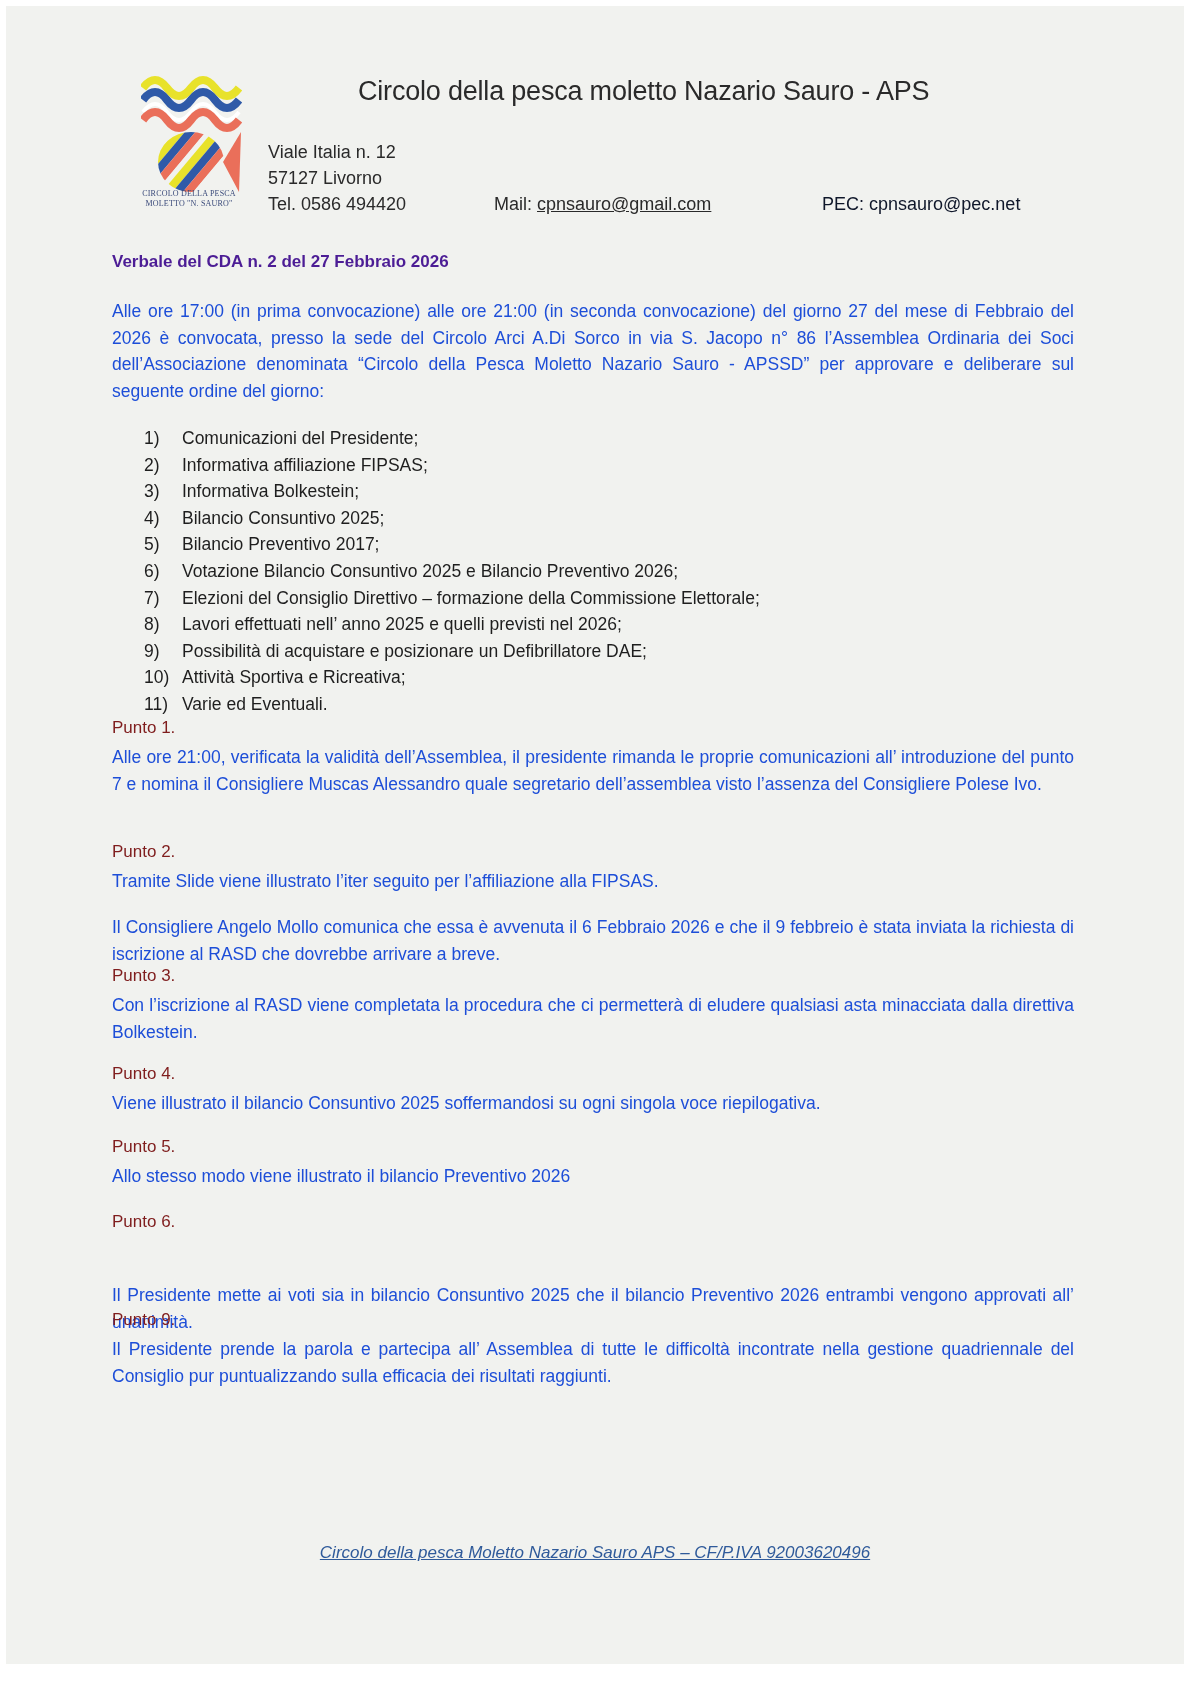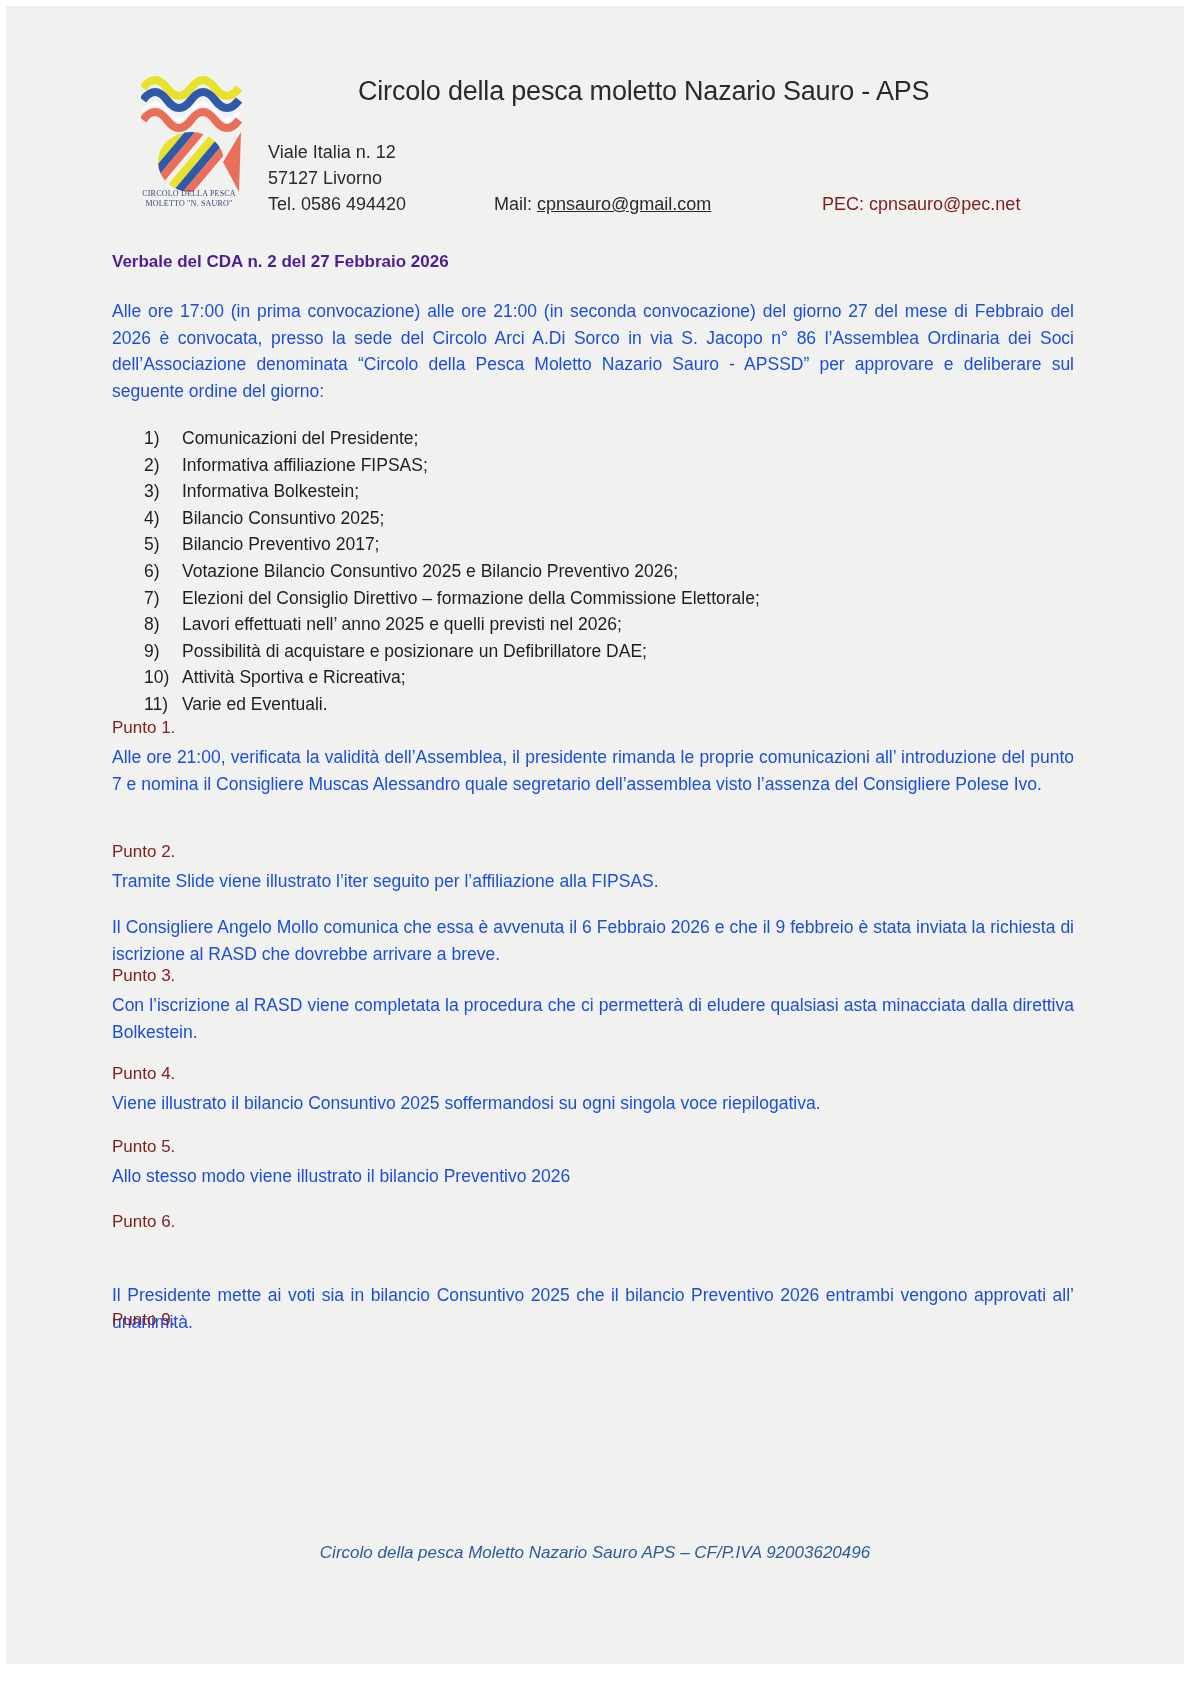--- a/index.html
+++ b/index.html
@@ -20,39 +20,39 @@
     .org-title {
       position: absolute; left: 352px; top: 70px;
       font-size: 27px; color: #2a2a2a; white-space: nowrap; letter-spacing: -0.2px;
     }
     .addr { position: absolute; left: 262px; font-size: 18px; color: #2a2a2a; white-space: nowrap; }
     .addr1 { top: 136px; }
     .addr2 { top: 162px; }
     .addr3 { top: 188px; }
     .mail { position: absolute; left: 488px; top: 188px; font-size: 18px; color: #2a2a2a; white-space: nowrap; }
     .mail a { color: #2a2a2a; text-decoration: underline; }
-    .pec { position: absolute; left: 816px; top: 188px; font-size: 18px; color: #7f1d1d; white-space: nowrap; }
+    .pec { position: absolute; left: 816px; top: 188px; font-size: 18px; color: #0f172a; white-space: nowrap; }
 
     .doc-title {
       position: absolute; left: 106px; top: 246px;
       font-size: 17px; font-weight: bold; color: #4c1d95; white-space: nowrap;
     }
     .body-text {
       position: absolute; left: 106px; width: 962px;
       font-size: 17.5px; line-height: 26.5px; text-align: justify; color: #1d4ed8;
     }
     .intro { top: 292px; }
     .agenda { position: absolute; left: 138px; top: 419px; margin: 0; padding: 0; list-style: none;
       font-size: 17.5px; line-height: 26.6px; color: #1e1e1e; }
     .agenda li { display: flex; white-space: nowrap; }
     .agenda .num { display: inline-block; width: 38px; }
     .punto-title { position: absolute; left: 106px; font-size: 17px; color: #7f1d1d; white-space: nowrap; }
     .footer {
       position: absolute; left: 0; width: 1178px; top: 1537px; text-align: center;
-      font-style: italic; font-size: 17px; color: #2f5a9a;
+      font-style: italic; font-size: 17px; color: #2f5a9a; text-decoration: underline;
     }
   </style>
 </head>
 <body>
 
 <div class="paper">
 
   <div class="logo">
     <svg width="115" height="120" viewBox="0 0 115 120">
 
@@ -161,15 +161,16 @@
   <div class="punto-title" style="top:1058px">Punto 4.</div>
   <div class="body-text" style="top:1084px">Viene illustrato il bilancio Consuntivo 2025 soffermandosi su ogni singola voce riepilogativa.</div>
 
   <div class="punto-title" style="top:1131px">Punto 5.</div>
   <div class="body-text" style="top:1157px">Allo stesso modo viene illustrato il bilancio Preventivo 2026</div>
 
   <div class="punto-title" style="top:1206px">Punto 6.</div>
   <div class="body-text" style="top:1276px">Il Presidente mette ai voti sia in bilancio Consuntivo 2025 che il bilancio Preventivo 2026 entrambi vengono approvati all’ unanimità.</div>
 
   <div class="punto-title" style="top:1304px">Punto 9.</div>
+  <div class="body-text" style="top:1330px">Il Presidente prende la parola e partecipa all’ Assemblea di tutte le difficoltà incontrate nella gestione quadriennale del Consiglio pur puntualizzando sulla efficacia dei risultati raggiunti.</div>
 
   <div class="footer">Circolo della pesca Moletto Nazario Sauro APS – CF/P.IVA 92003620496</div>
 </div>
 
 </body></html>

